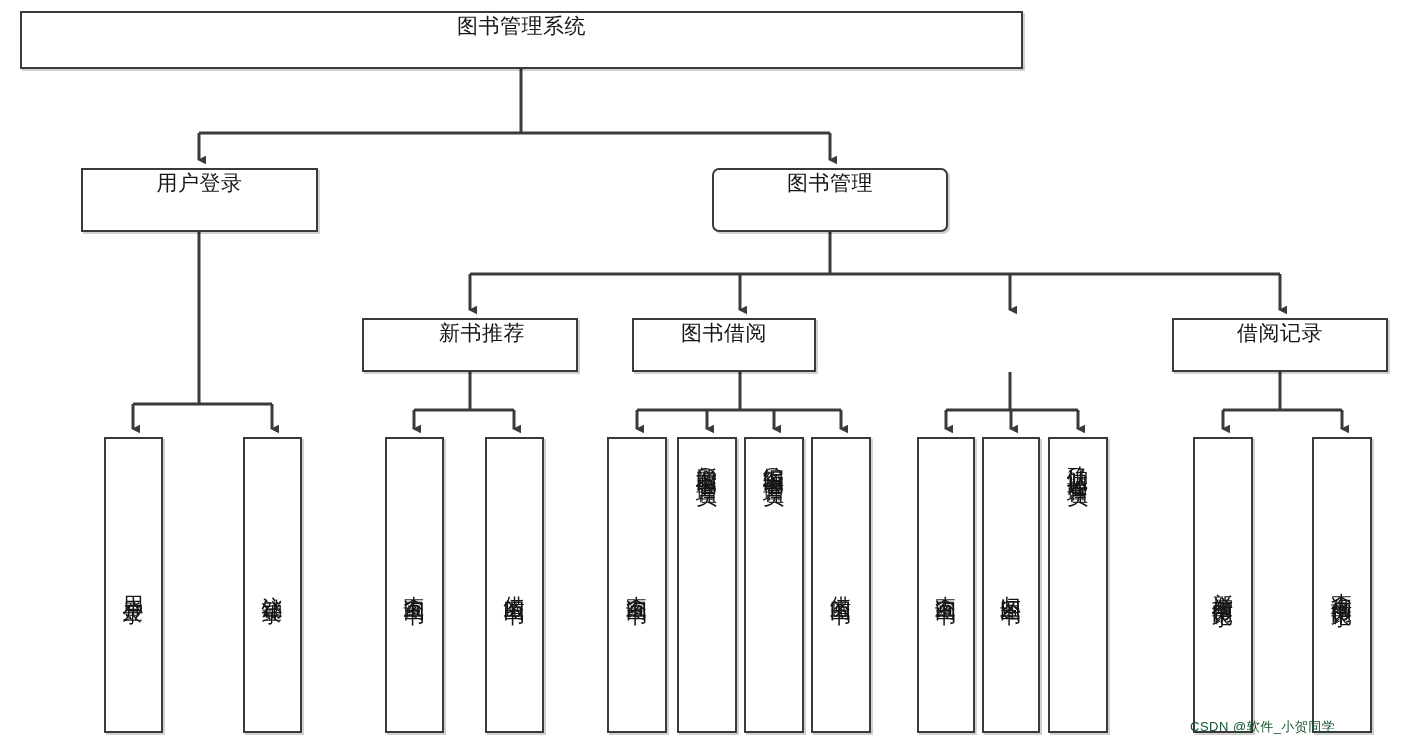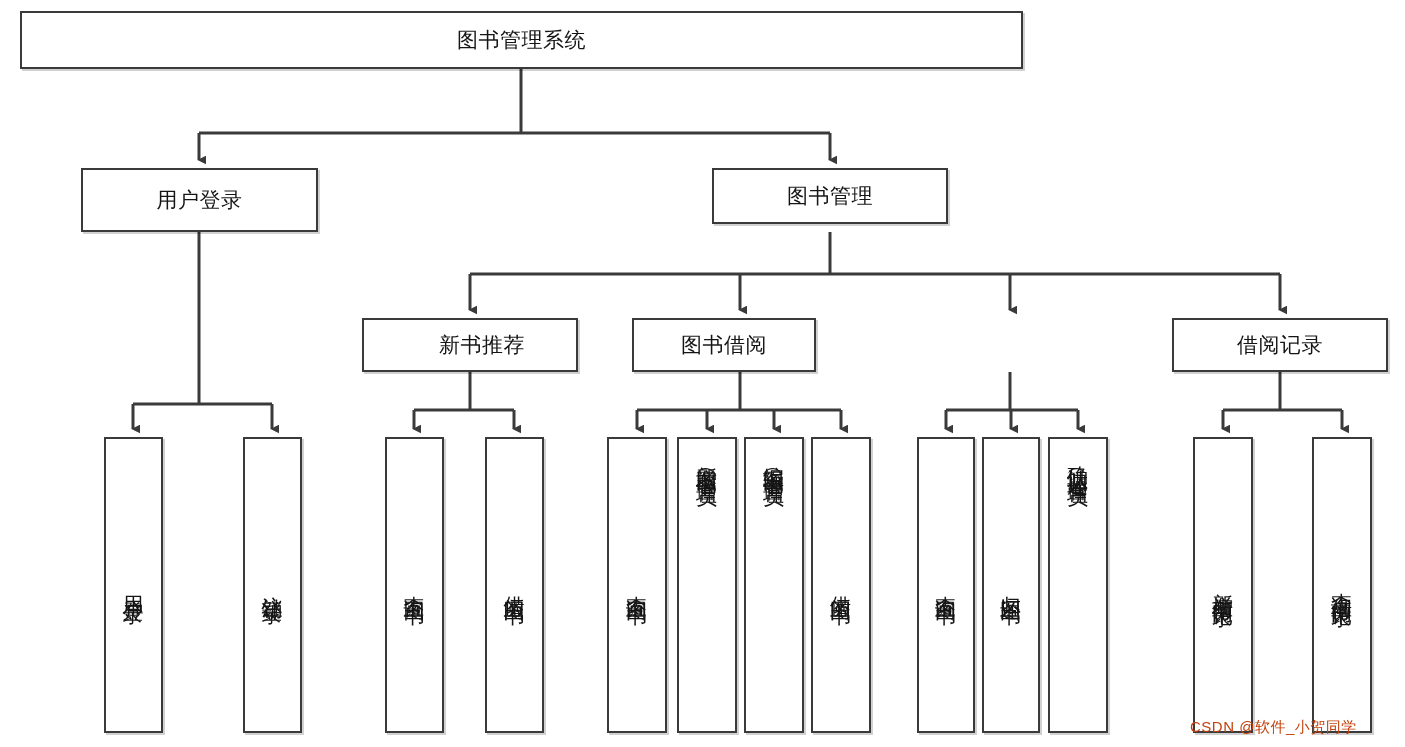--- a/index.html
+++ b/index.html
@@ -26,21 +26,20 @@
     width: 1405px;
     height: 747px;
     pointer-events: none;
   }
   .node {
     position: absolute;
     box-sizing: border-box;
     background: #ffffff;
     border: 2px solid #3a3a3a;
     display: flex;
-    align-items: center;
     justify-content: center;
     text-align: center;
     box-shadow: 2px 2px 0 rgba(0,0,0,0.18);
     z-index: 2;
   }
   .node-label {
     display: block;
     font-size: 21px;
     line-height: 1.25;
     letter-spacing: 0.5px;
@@ -62,22 +61,22 @@
     align-items: flex-start;
     justify-content: center;
     padding-top: 10px;
   }
   .node.vertical.center-v {
     align-items: center;
     padding-top: 0;
   }
   #watermark {
     position: absolute;
-    font-size: 15px;
-    color: #c2410c;
+    font-size: 13px;
+    color: #14532d;
     white-space: nowrap;
     z-index: 3;
     letter-spacing: 0.5px;
   }
 </style>
 </head>
 <body>
 
 <div id="diagram">
 
@@ -131,21 +130,21 @@
     </g>
   </svg>
 
   <div class="node" id="node-root" style="left: 20px; top: 11px; width: 1003px; height: 58px;">
     <span class="node-label">图书管理系统</span>
   </div>
 
   <div class="node" id="node-l1-0" style="left: 81px; top: 168px; width: 237px; height: 64px;">
     <span class="node-label">用户登录</span>
   </div>
-  <div class="node" id="node-l1-1" style="left: 712px; top: 168px; width: 236px; height: 56px;">
+  <div class="node" id="node-l1-1" style="left: 712px; top: 168px; width: 236px; height: 64px; border-radius: 7px;">
     <span class="node-label">图书管理</span>
   </div>
 
   <div class="node" id="node-l2-0" style="left: 362px; top: 318px; width: 216px; height: 54px; padding-left: 24px;">
     <span class="node-label">新书推荐</span>
   </div>
   <div class="node" id="node-l2-1" style="left: 632px; top: 318px; width: 184px; height: 54px;">
     <span class="node-label">图书借阅</span>
   </div>
   <div class="node" id="node-l2-3" style="left: 1172px; top: 318px; width: 216px; height: 54px;">

